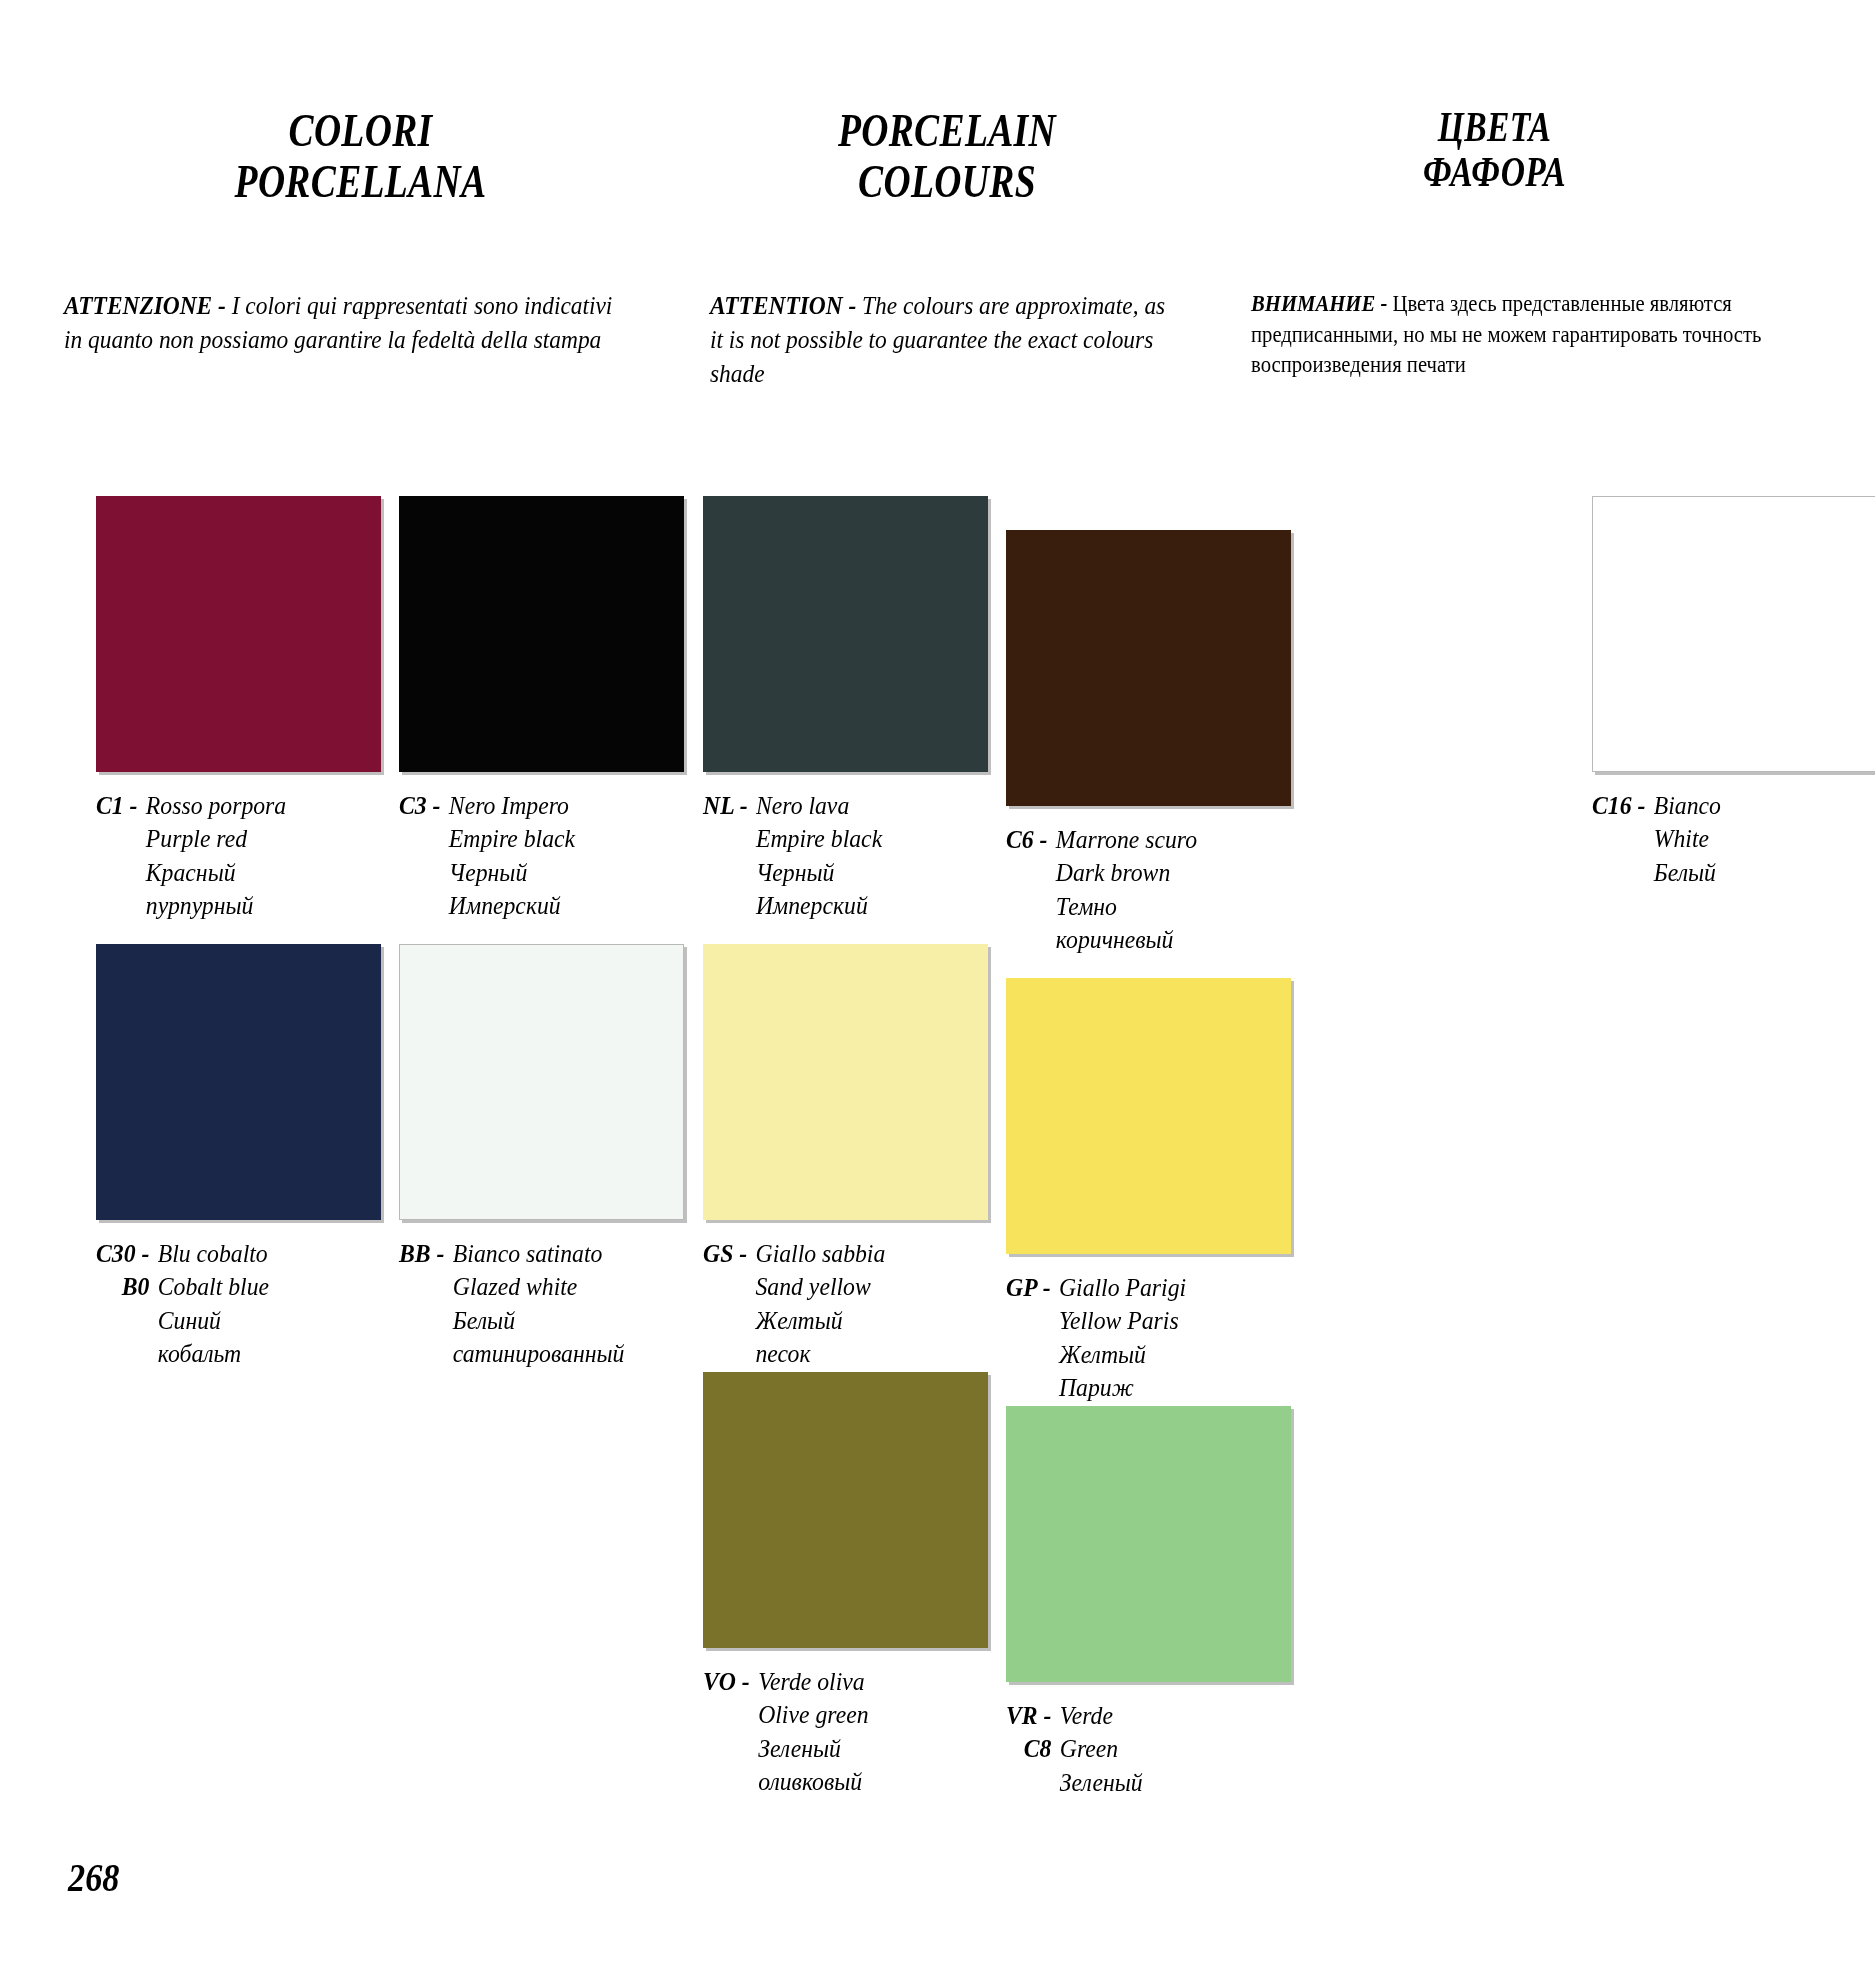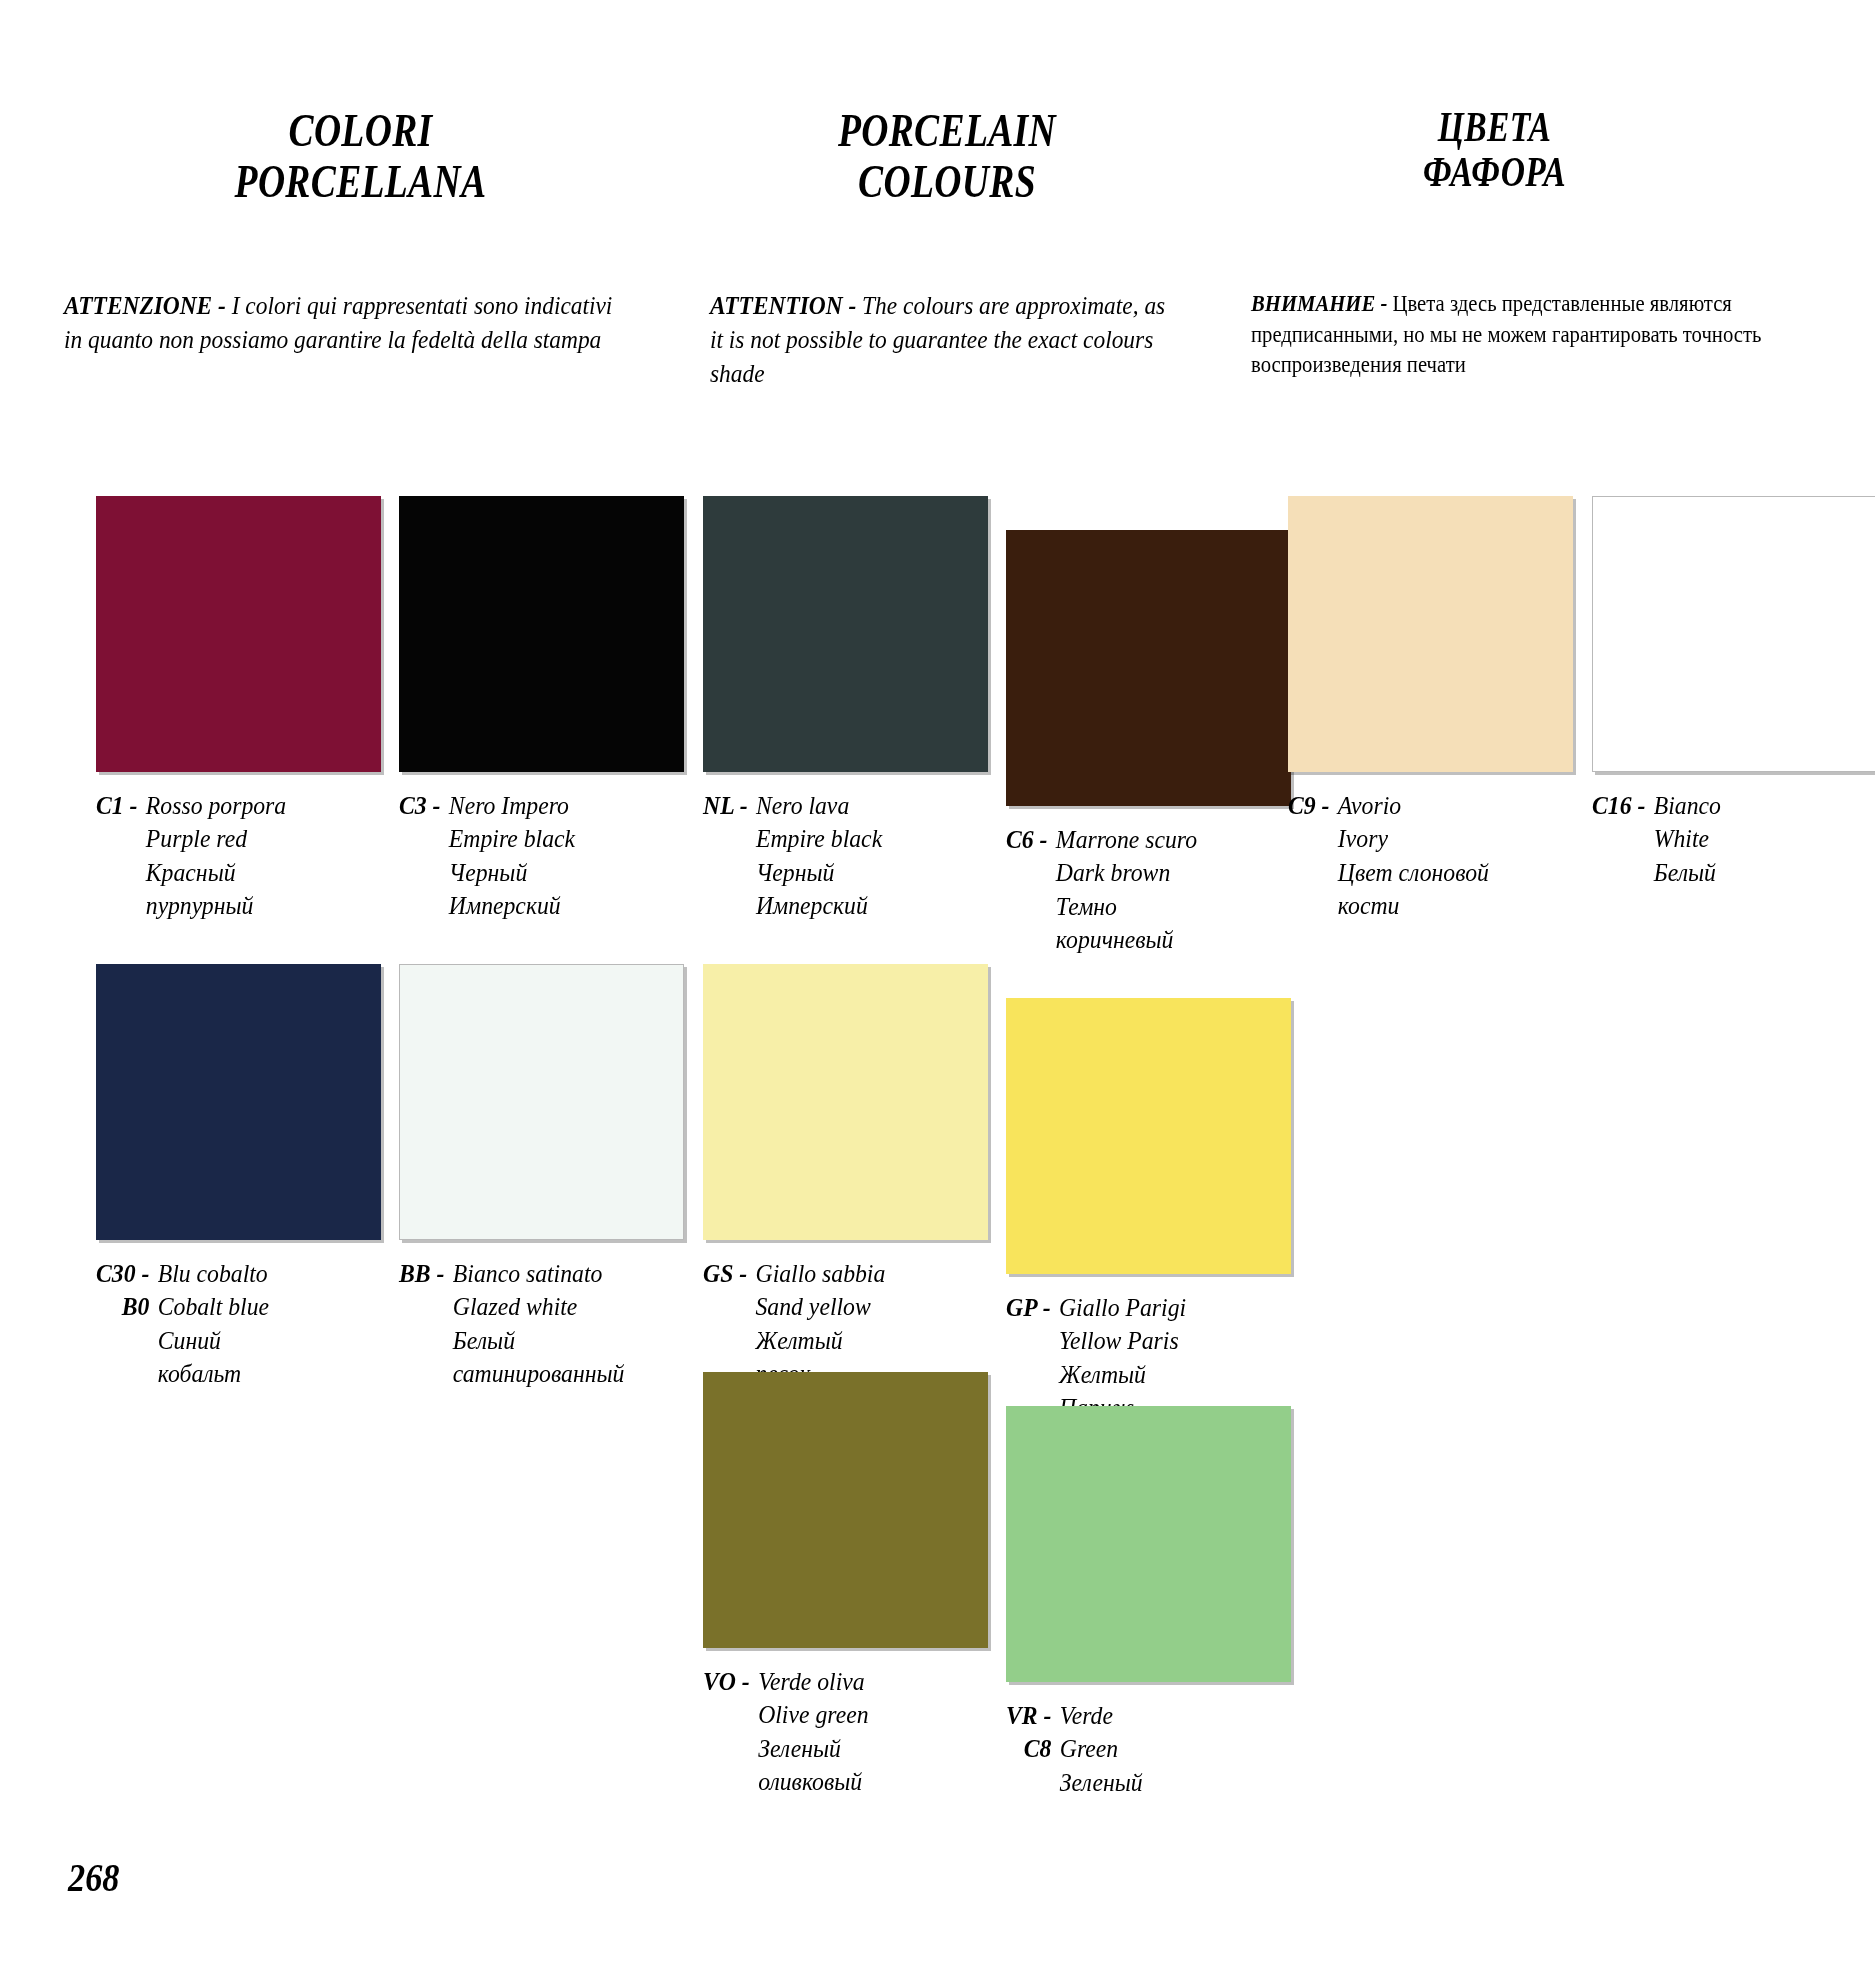--- a/index.html
+++ b/index.html
@@ -73,21 +73,21 @@
     left: 0;
     width: 1876px;
   }
   .row {
     position: absolute;
     left: 0;
     width: 1876px;
     height: 436px;
   }
   .row-1 { top: 0px; }
-  .row-2 { top: 468px; text-decoration: underline; }
+  .row-2 { top: 448px; text-decoration: underline; }
   .row-3 { top: 876px; }
 
   .cell {
     position: absolute;
     top: 0;
     width: 293px;
     padding-left: 43px;
   }
   .col-0 { left: 53px; }
   .col-1 { left: 356px; }
@@ -218,36 +218,20 @@
             </div>
             <div class="lbl-names">
               <span class="name-line">Marrone scuro</span>
               <span class="name-line">Dark  brown</span>
               <span class="name-line">Темно</span>
               <span class="name-line">коричневый</span>
             </div>
           </div>
         </div>
       </div>
-      <div class="cell col-4">
-        <div class="swatch" style="background: rgb(245, 223, 184);"></div>
-        <div class="label">
-          <div class="lbl-wrap">
-            <div class="lbl-codes">
-              <span class="code-line">C9 -</span>
-            </div>
-            <div class="lbl-names">
-              <span class="name-line">Avorio</span>
-              <span class="name-line">Ivory</span>
-              <span class="name-line">Цвет слоновой</span>
-              <span class="name-line">кости</span>
-            </div>
-          </div>
-        </div>
-      </div>
       <div class="cell col-5">
         <div class="swatch bordered" style="background: rgb(255, 255, 255);"></div>
         <div class="label">
           <div class="lbl-wrap">
             <div class="lbl-codes">
               <span class="code-line">C16 -</span>
             </div>
             <div class="lbl-names">
               <span class="name-line">Bianco</span>
               <span class="name-line">White</span>

